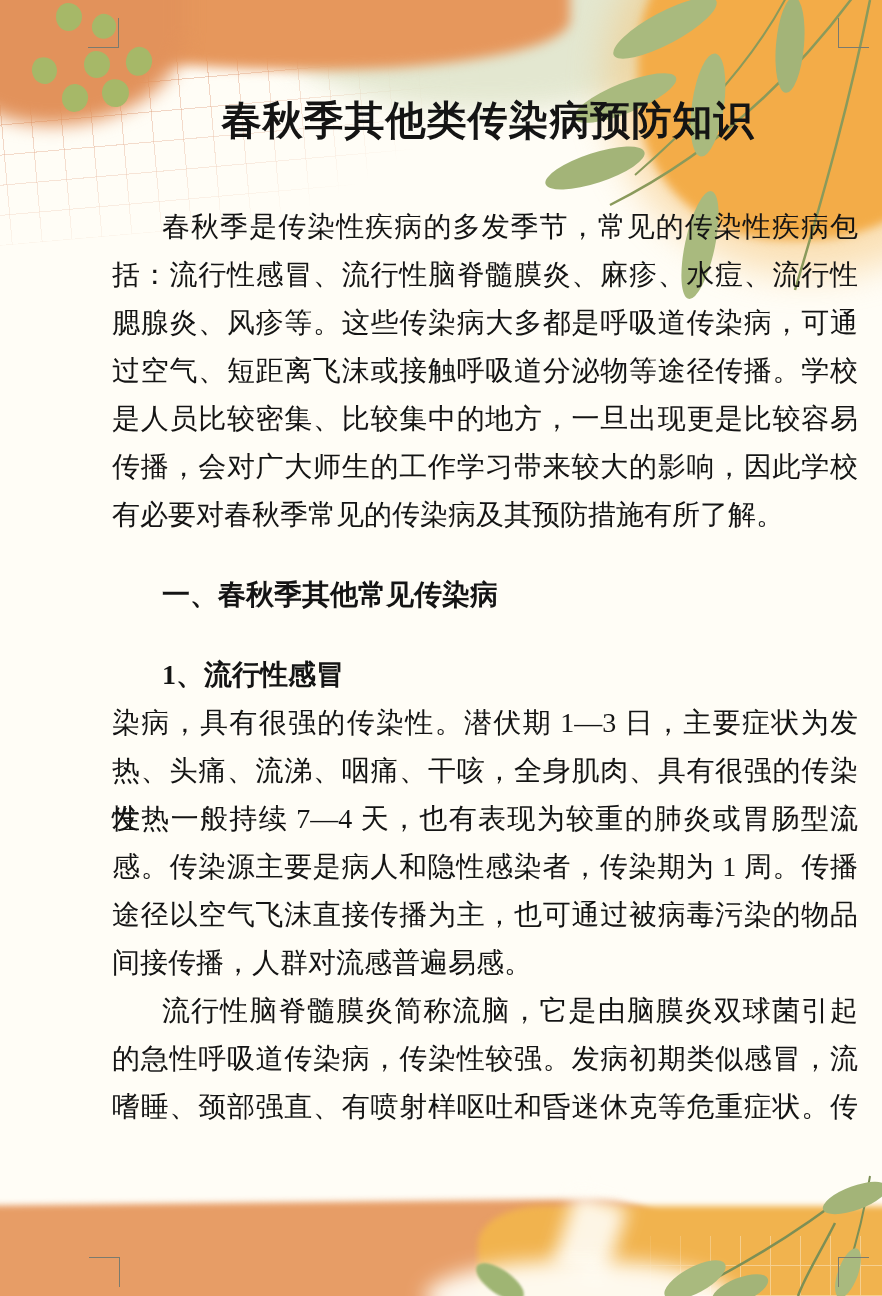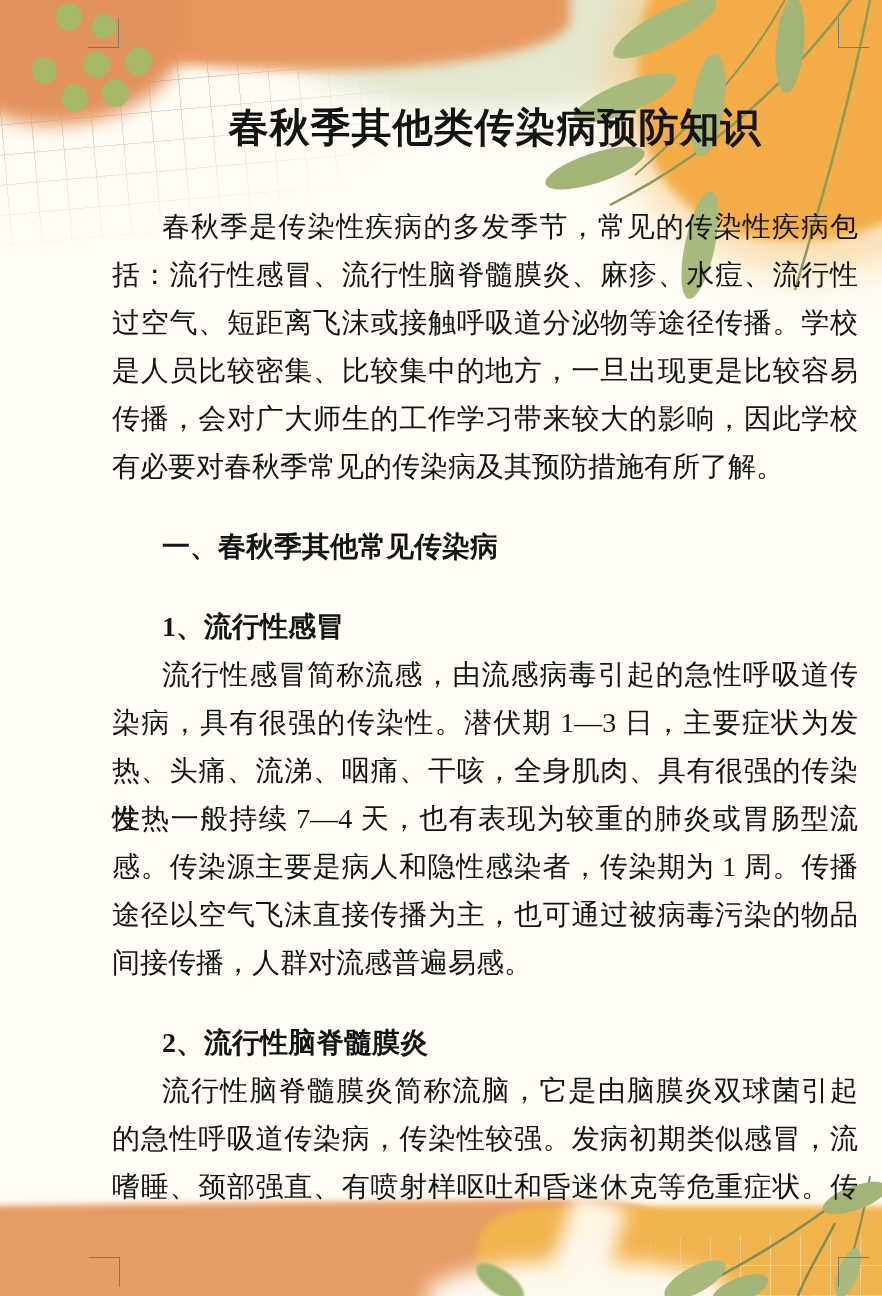--- a/index.html
+++ b/index.html
@@ -50,21 +50,21 @@
     mask-image:linear-gradient(90deg, transparent 0%, #000 45%);}
   .leaves-br{left:620px;top:1168px;z-index:3;}
   
   .bracket{position:absolute;width:30px;height:29px;z-index:4;}
   .b-tl{left:88px;top:18px;border-right:1px solid #7b7b6e;border-bottom:1px solid #7b7b6e;}
   .b-tr{left:838px;top:18px;border-left:1px solid #7b7b6e;border-bottom:1px solid #7b7b6e;}
   .b-bl{left:89px;top:1257px;border-right:1px solid #7b7b6e;border-top:1px solid #7b7b6e;}
   .b-br{left:838px;top:1257px;border-left:1px solid #7b7b6e;border-top:1px solid #7b7b6e;}
   
   .title{
-    position:absolute;left:112px;top:88px;width:746px;margin:10px;z-index:6;
+    position:absolute;left:112px;top:88px;width:746px;margin:3px;z-index:6;
     text-align:center;font-size:40px;font-weight:700;letter-spacing:1px;line-height:60px;
   }
   .textcol{position:absolute;left:112px;top:203px;width:746px;z-index:6;}
   .line{height:48px;line-height:48px;font-size:28px;white-space:nowrap;}
   .just{white-space:normal;text-align:justify;text-align-last:justify;}
   .first{text-indent:50px;}
   .lastline{text-align:center;text-align-last:left;}
   .heading{font-weight:700;padding-left:50px;margin-top:32px;}
 </style>
 </head>
@@ -119,36 +119,35 @@
   <div class="bracket b-tl"></div>
   <div class="bracket b-tr"></div>
   <div class="bracket b-bl"></div>
   <div class="bracket b-br"></div>
 
   <h1 class="title">春秋季其他类传染病预防知识</h1>
 
   <div class="textcol">
     <div class="line just first">春秋季是传染性疾病的多发季节，常见的传染性疾病包</div>
     <div class="line just">括：流行性感冒、流行性脑脊髓膜炎、麻疹、水痘、流行性</div>
+    <div class="line just">腮腺炎、风疹等。这些传染病大多都是呼吸道传染病，可通</div>
     <div class="line just">过空气、短距离飞沫或接触呼吸道分泌物等途径传播。学校</div>
     <div class="line just">是人员比较密集、比较集中的地方，一旦出现更是比较容易</div>
     <div class="line just">传播，会对广大师生的工作学习带来较大的影响，因此学校</div>
     <div class="line lastline">有必要对春秋季常见的传染病及其预防措施有所了解。</div>
 
     <div class="line heading">一、春秋季其他常见传染病</div>
     <div class="line heading">1、流行性感冒</div>
 
-    <div class="line just first">流行性感冒简称流感，由流感病毒引起的急性呼吸道传</div>
     <div class="line just">染病，具有很强的传染性。潜伏期 1—3 日，主要症状为发</div>
     <div class="line just">热、头痛、流涕、咽痛、干咳，全身肌肉、具有很强的传染性，</div>
     <div class="line just">发热一般持续 7—4 天，也有表现为较重的肺炎或胃肠型流</div>
     <div class="line just">感。传染源主要是病人和隐性感染者，传染期为 1 周。传播</div>
     <div class="line just">途径以空气飞沫直接传播为主，也可通过被病毒污染的物品</div>
     <div class="line lastline">间接传播，人群对流感普遍易感。</div>
 
-    <div class="line heading">2、流行性脑脊髓膜炎</div>
 
     <div class="line just first">流行性脑脊髓膜炎简称流脑，它是由脑膜炎双球菌引起</div>
     <div class="line just">的急性呼吸道传染病，传染性较强。发病初期类似感冒，流</div>
     <div class="line just">嗜睡、颈部强直、有喷射样呕吐和昏迷休克等危重症状。传</div>
   </div>
 
 </div>
 
 </body></html>

